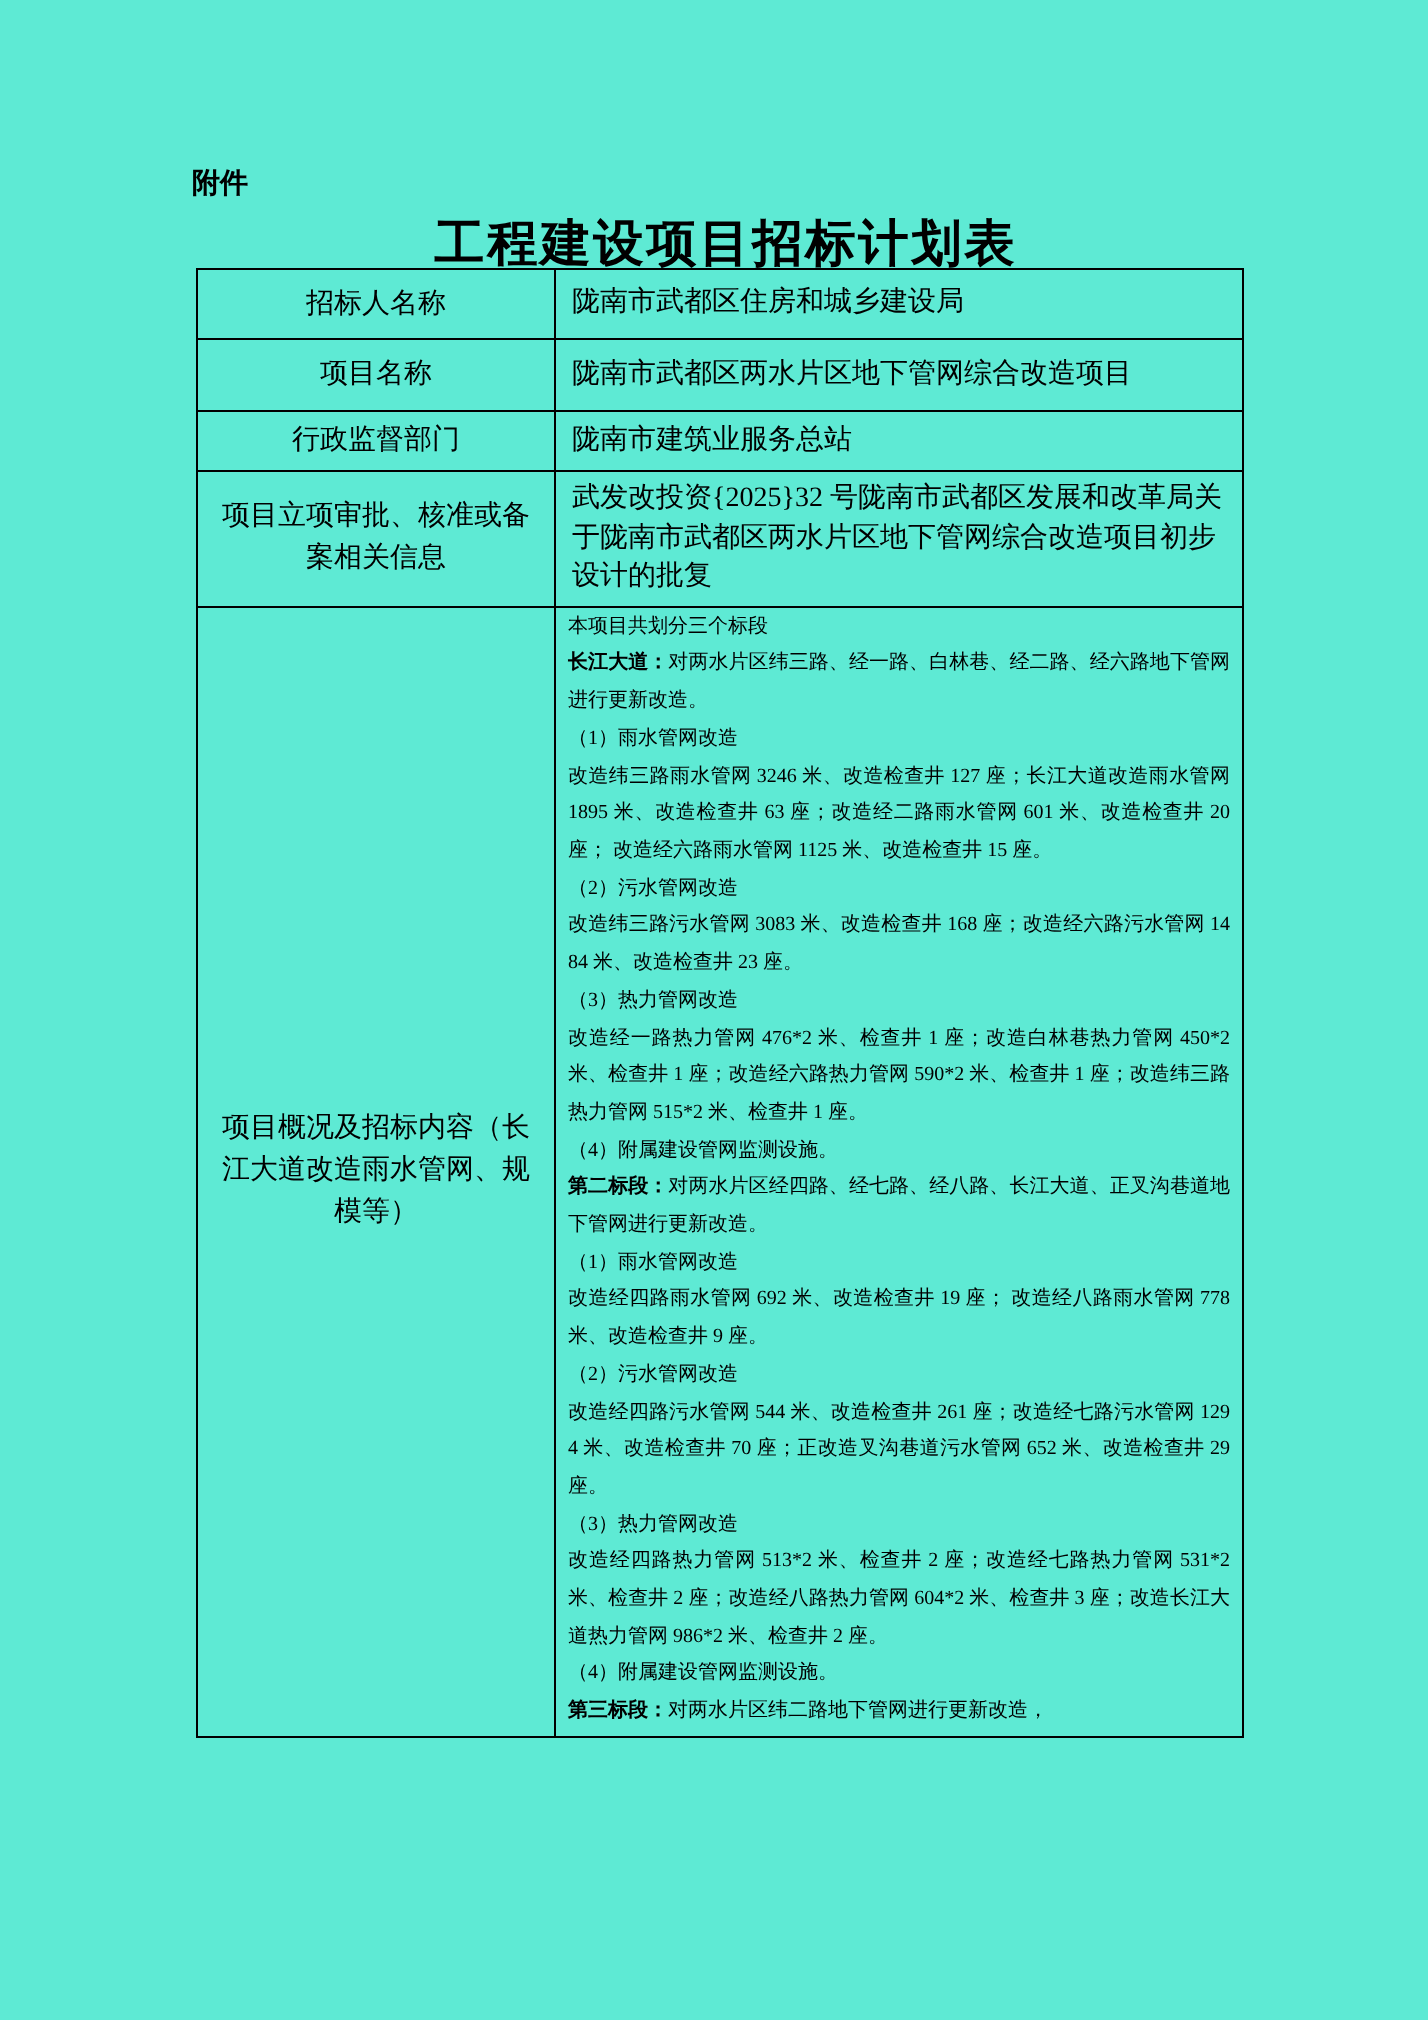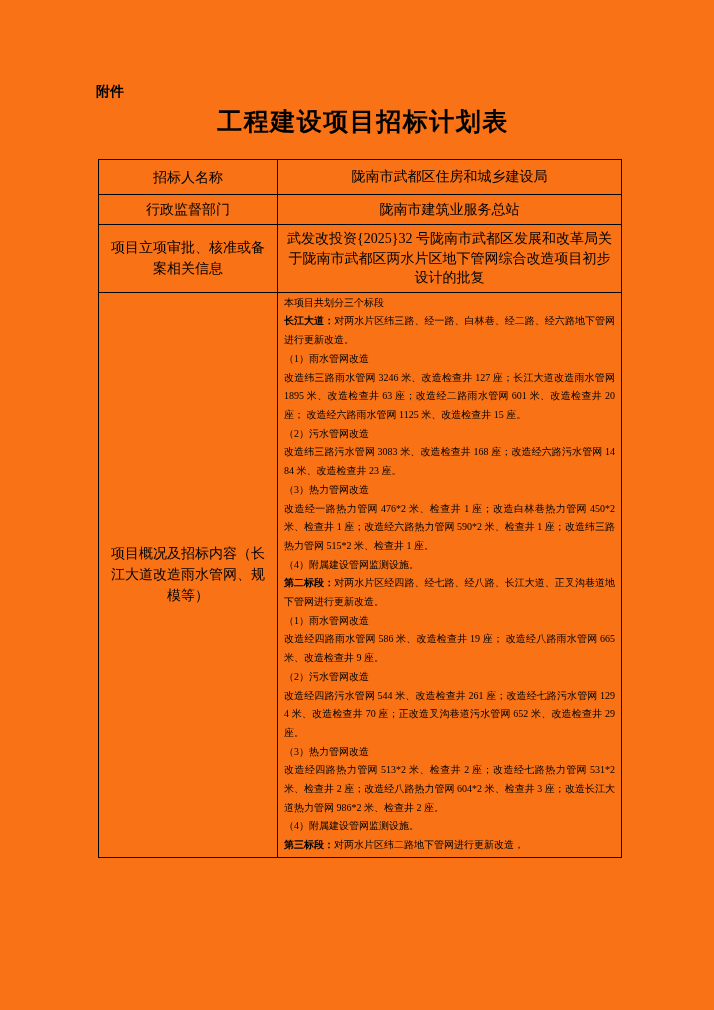--- a/index.html
+++ b/index.html
@@ -6,21 +6,21 @@
   html, body {
     margin: 0; padding: 0;
     background: #ffffff;
     font-family: "Liberation Serif", "DejaVu Serif", serif;
     color: #000000;
   }
   .page {
     position: relative;
     width: 714px;
     height: 1010px;
-    background: #f97316;
+    background: #5eead4;
     overflow: hidden;
   }
   .attachment {
     position: absolute;
     left: 96px;
     top: 83px;
     font-size: 14px;
     font-weight: bold;
   }
   .title {
@@ -28,41 +28,40 @@
     left: 12px; right: 0;
     top: 105px;
     text-align: center;
     font-size: 25px;
     font-weight: bold;
     letter-spacing: 1.5px;
   }
   table.tender-table {
     position: absolute;
     left: 98px;
-    top: 159px;
+    top: 134px;
     width: 523px;
     border-collapse: collapse;
     table-layout: fixed;
   }
   col.c1 { width: 179px; }
   col.c2 { width: 344px; }
   td {
     border: 1.5px solid #000000;
     font-size: 14px;
     padding: 3px 6px;
     word-break: break-all;
   }
   td.label {
     text-align: center;
     vertical-align: middle;
     line-height: 1.5;
     padding: 4px 10px;
   }
   td.value {
-    text-align: center;
     vertical-align: middle;
     line-height: 1.4;
     padding: 4px 8px;
   }
   tr.r1 { height: 35px; }
   tr.r2 { height: 36px; }
   tr.r3 { height: 30px; }
   tr.r4 { height: 54px; }
   td.overview {
     text-align: left;
@@ -89,20 +88,24 @@
   <table class="tender-table">
     <colgroup>
         <col class="c1">
         <col class="c2">
       </colgroup>
     <tbody>
       <tr class="r1">
         <td class="label">招标人名称</td>
         <td class="value">陇南市武都区住房和城乡建设局</td>
       </tr>
+      <tr class="r2">
+        <td class="label">项目名称</td>
+        <td class="value">陇南市武都区两水片区地下管网综合改造项目</td>
+      </tr>
       <tr class="r3">
         <td class="label">行政监督部门</td>
         <td class="value">陇南市建筑业服务总站</td>
       </tr>
       <tr class="r4">
         <td class="label">项目立项审批、核准或备案相关信息</td>
         <td class="value">武发改投资{2025}32 号陇南市武都区发展和改革局关于陇南市武都区两水片区地下管网综合改造项目初步设计的批复</td>
       </tr>
       <tr class="r5">
         <td class="label">项目概况及招标内容（长江大道改造雨水管网、规模等）</td>
@@ -122,21 +125,21 @@
   <p class="para"><span class="para-text">（3）热力管网改造</span></p>
 
   <p class="para"><span class="para-text">改造经一路热力管网 476*2 米、检查井 1 座；改造白林巷热力管网 450*2 米、检查井 1 座；改造经六路热力管网 590*2 米、检查井 1 座；改造纬三路热力管网 515*2 米、检查井 1 座。</span></p>
 
   <p class="para"><span class="para-text">（4）附属建设管网监测设施。</span></p>
 
   <p class="para"><b class="section-bold">第二标段：</b><span class="para-text">对两水片区经四路、经七路、经八路、长江大道、正叉沟巷道地下管网进行更新改造。</span></p>
 
   <p class="para"><span class="para-text">（1）雨水管网改造</span></p>
 
-  <p class="para"><span class="para-text">改造经四路雨水管网 586 米、改造检查井 19 座； 改造经八路雨水管网 665 米、改造检查井 9 座。</span></p>
+  <p class="para"><span class="para-text">改造经四路雨水管网 692 米、改造检查井 19 座； 改造经八路雨水管网 778 米、改造检查井 9 座。</span></p>
 
   <p class="para"><span class="para-text">（2）污水管网改造</span></p>
 
   <p class="para"><span class="para-text">改造经四路污水管网 544 米、改造检查井 261 座；改造经七路污水管网 1294 米、改造检查井 70 座；正改造叉沟巷道污水管网 652 米、改造检查井 29 座。</span></p>
 
   <p class="para"><span class="para-text">（3）热力管网改造</span></p>
 
   <p class="para"><span class="para-text">改造经四路热力管网 513*2 米、检查井 2 座；改造经七路热力管网 531*2 米、检查井 2 座；改造经八路热力管网 604*2 米、检查井 3 座；改造长江大道热力管网 986*2 米、检查井 2 座。</span></p>
 
   <p class="para"><span class="para-text">（4）附属建设管网监测设施。</span></p>

